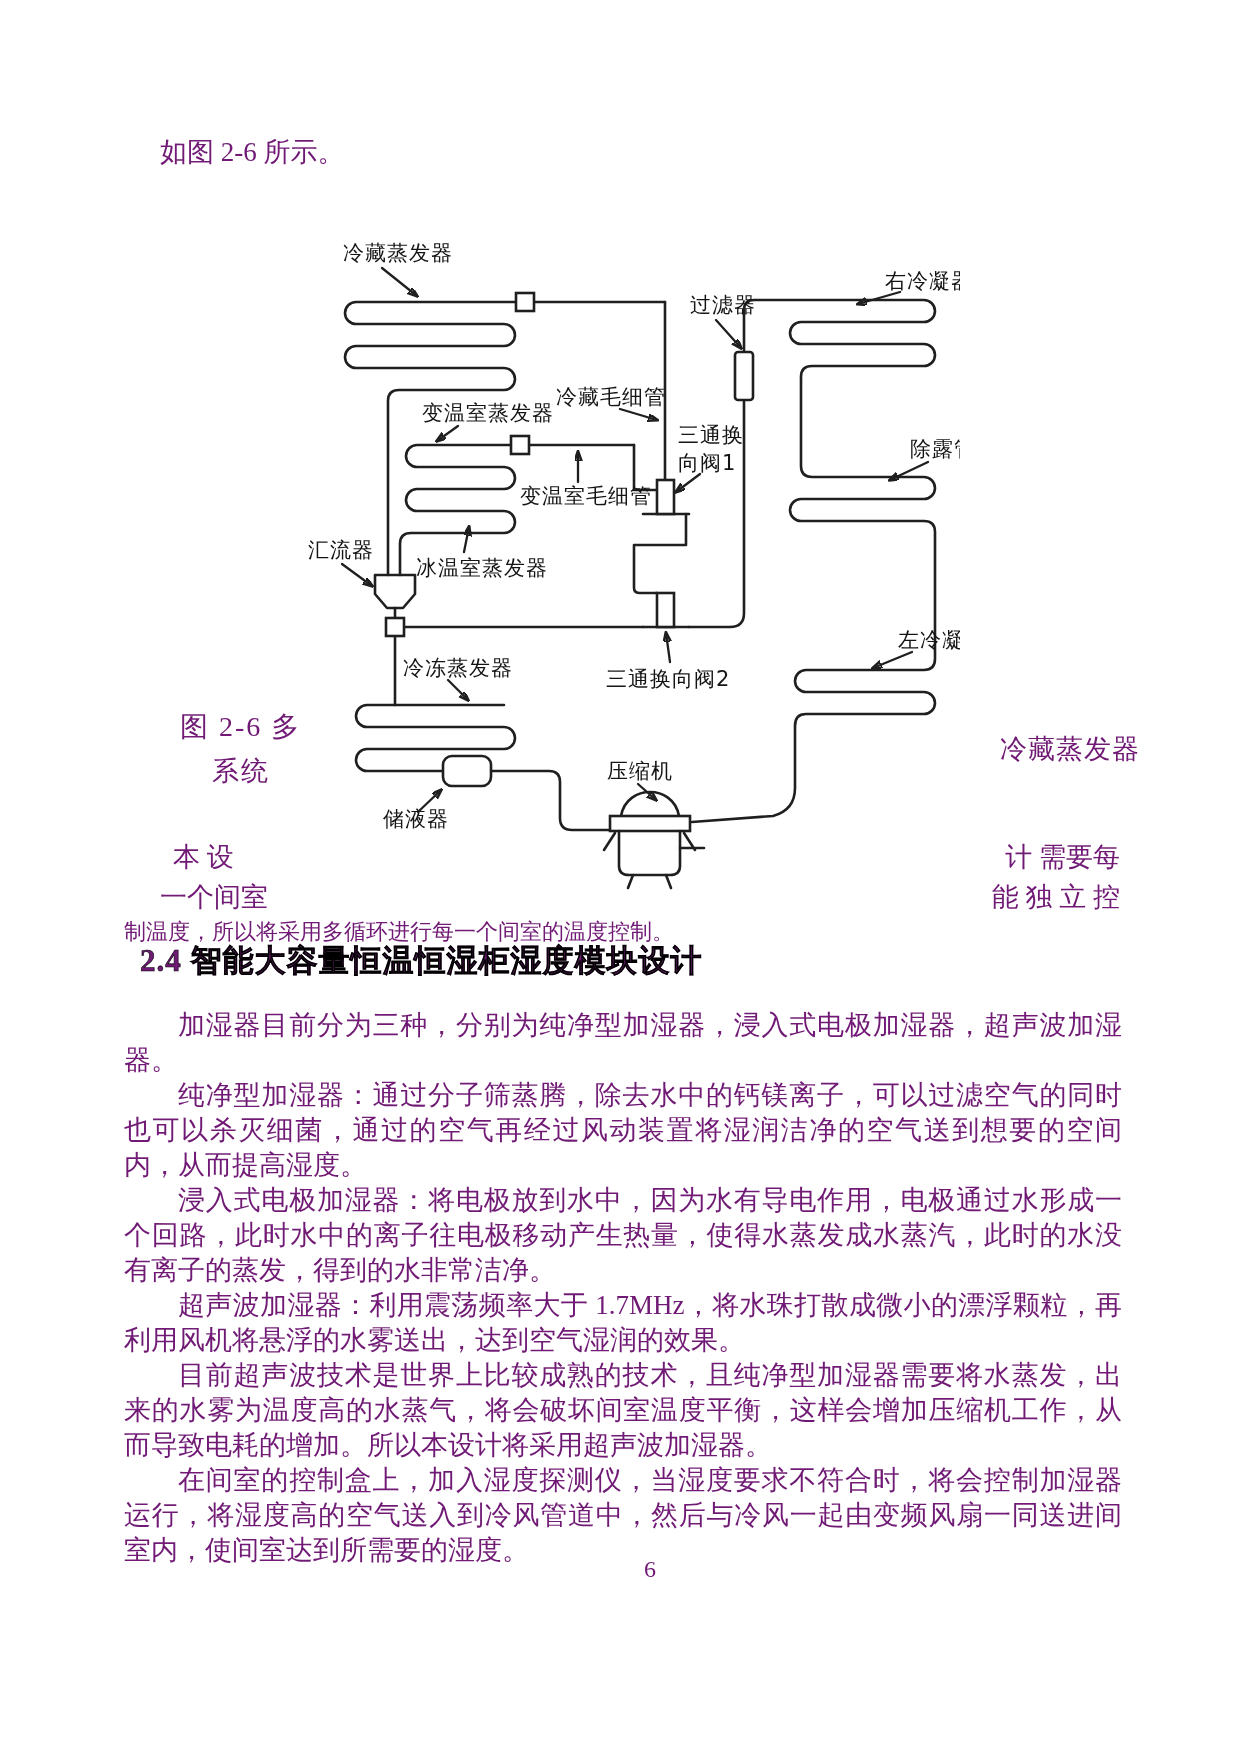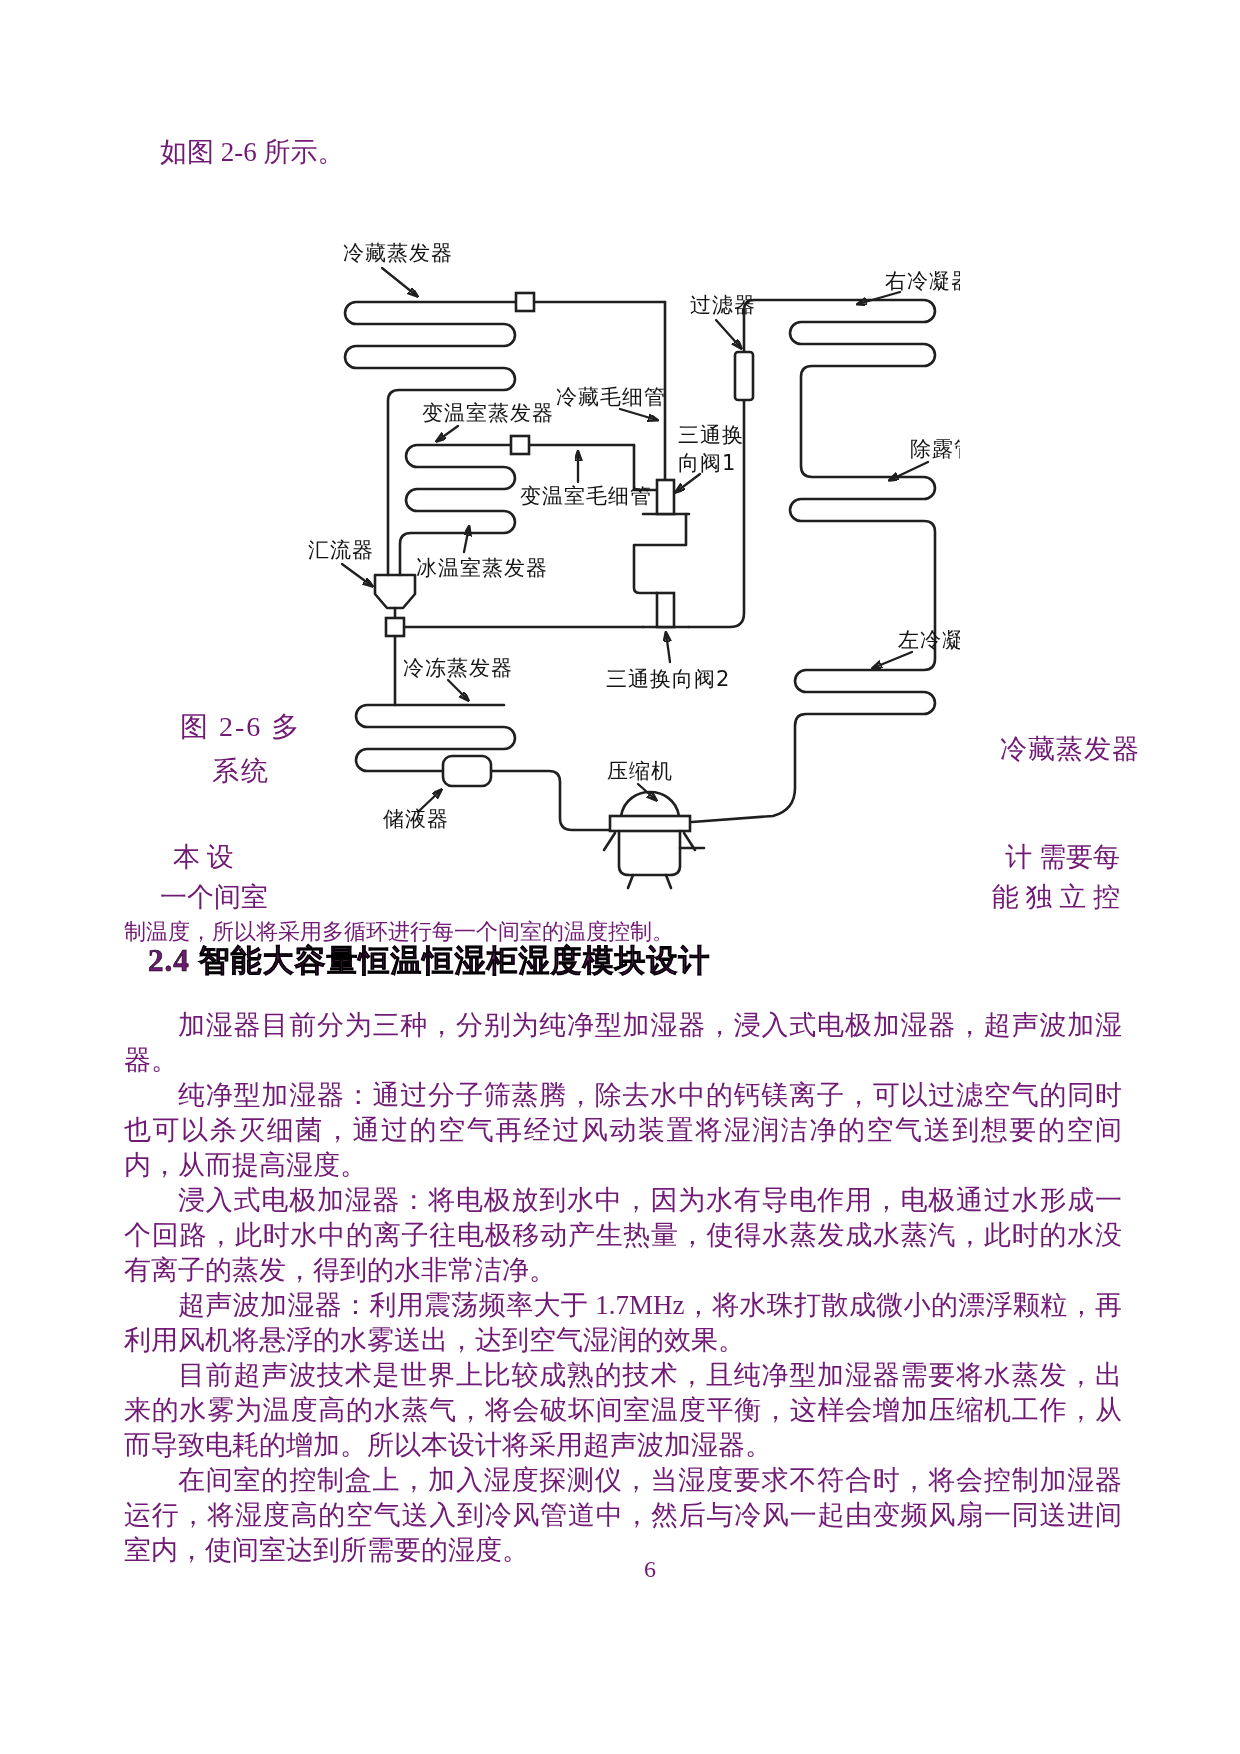--- a/index.html
+++ b/index.html
@@ -13,21 +13,21 @@
   .figcap1{left:180px;top:708px;font-size:28px;letter-spacing:2px;}
   .figcap2{left:212px;top:753px;font-size:27px;letter-spacing:2px;}
   .figcapR{left:1000px;top:731px;font-size:27px;letter-spacing:1px;}
   .w1l{left:173px;top:839px;font-size:27px;}
   .w2l{left:160px;top:879px;font-size:27px;}
   .wright{position:absolute;left:850px;width:270px;text-align:right;font-size:27px;white-space:pre;}
   .w1r{top:839px;}
   .w2r{top:879px;}
   .line3{left:124px;top:917px;font-size:22px;}
   .heading{
-    left:148px;top:940px;font-size:31px;font-weight:700;
+    left:140px;top:940px;font-size:31px;font-weight:700;
     font-family:"Liberation Serif","DejaVu Serif",serif;letter-spacing:1px;
     -webkit-text-stroke:0.6px #000;
   }
   .bodytext{
     position:absolute;left:124px;top:1008px;width:998px;
     font-size:27px;line-height:35px;text-align:justify;
   }
   .bodytext p{margin:0;text-indent:2em;}
   .pagenum{left:600px;top:1556px;width:100px;text-align:center;font-size:24px;white-space:pre;}
   svg.diagram{position:absolute;left:298px;top:213px;}

